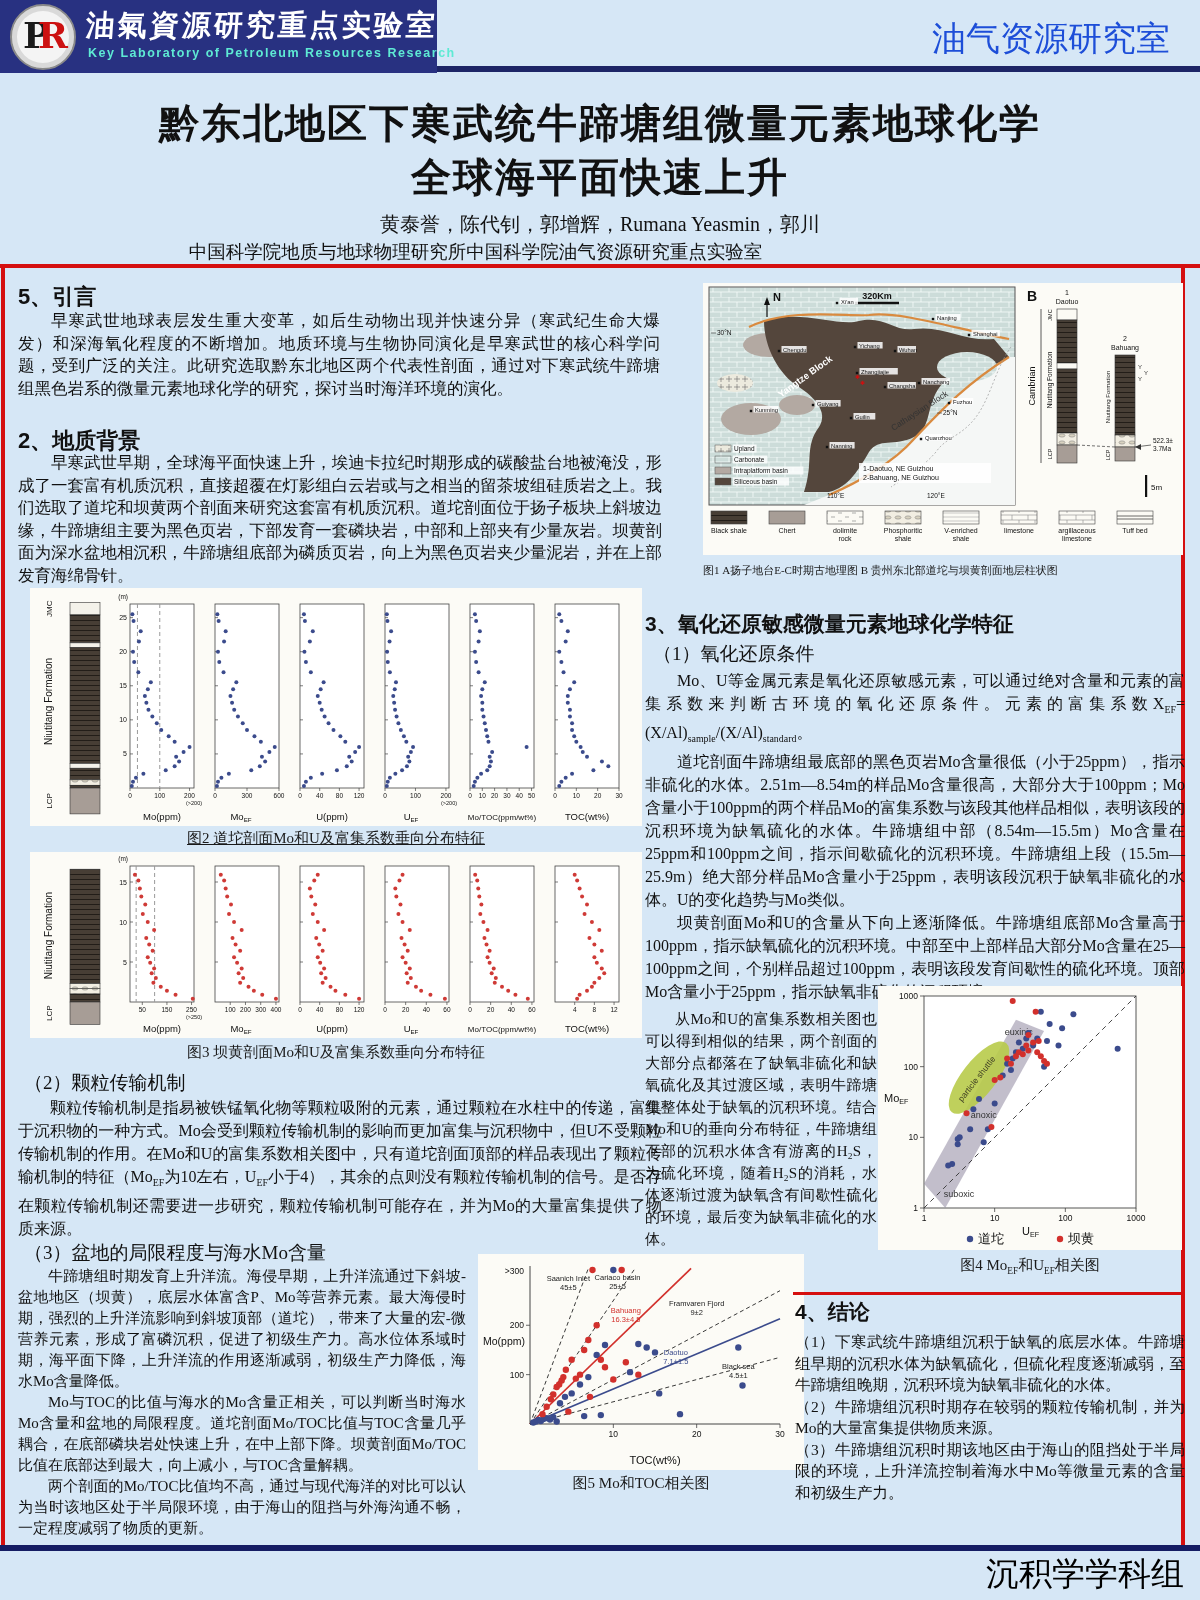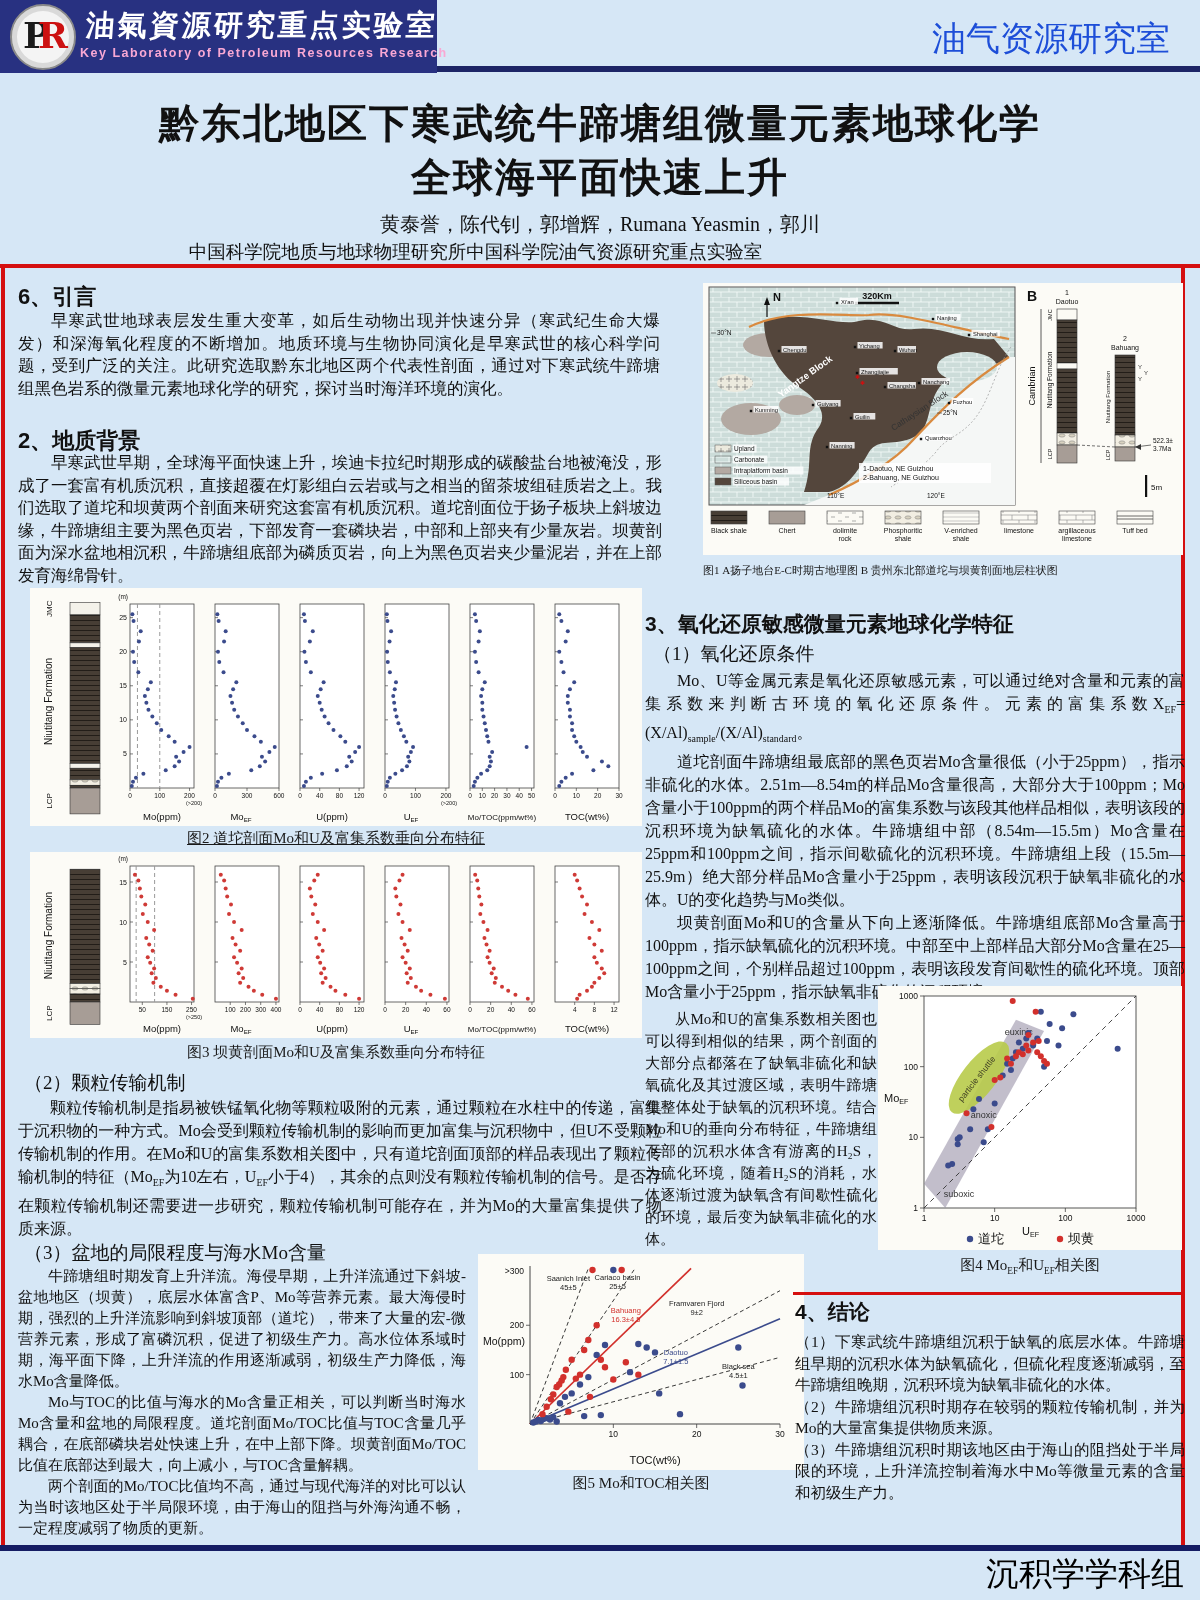--- a/index.html
+++ b/index.html
@@ -7,22 +7,22 @@
           font-family:"Liberation Serif",serif;color:#111;}
   
   .hdr-strip{position:absolute;left:0;top:66px;width:1200px;height:6px;background:#1d2566;}
   .banner{position:absolute;left:0;top:0;width:437px;height:73px;background:#283181;}
   .logo{position:absolute;left:10px;top:4px;width:62px;height:62px;border-radius:50%;
         background:#f4f4f4;border:2px solid #8a8a8a;box-shadow:inset 0 0 0 5px #d9d9d9;}
   .logo .p{position:absolute;left:11px;top:8px;font:bold 36px "DejaVu Serif",serif;color:#1a1a1a;}
   .logo .r{position:absolute;left:26px;top:8px;font:bold 36px "DejaVu Serif",serif;color:#cc1111;}
   .lab-zh{position:absolute;left:86px;top:6px;width:345px;font:bold 29px "DejaVu Serif",serif;
           color:#fff;letter-spacing:3px;transform:skewX(-4deg);white-space:nowrap;}
-  .lab-en{position:absolute;left:80px;top:46px;font:bold 12.5px "Liberation Sans",sans-serif;
-          color:#f9a8d4;letter-spacing:1.5px;white-space:nowrap;text-align:right;}
+  .lab-en{position:absolute;left:88px;top:46px;font:bold 12.5px "Liberation Sans",sans-serif;
+          color:#5eead4;letter-spacing:1.5px;white-space:nowrap;text-align:right;}
   .dept{position:absolute;left:640px;top:16px;width:530px;text-align:right;padding-right:28px;
         font:400 34px "Liberation Sans",sans-serif;color:#1d4ed8;}
   
   .title-l1{position:absolute;left:0;top:96px;width:1200px;text-align:center;
             font:bold 40px "Liberation Sans",sans-serif;letter-spacing:2px;}
   .title-l2{position:absolute;left:0;top:150px;width:1200px;text-align:center;
             font:bold 40px "Liberation Sans",sans-serif;letter-spacing:2px;}
   .authors{position:absolute;left:0;top:211px;width:1200px;text-align:center;font-size:20px;}
   .affil{position:absolute;left:0;top:239px;width:951px;text-align:center;font-size:18.5px;}
   .red-hr-top{position:absolute;left:0;top:264px;width:1200px;height:4px;background:#d50f0f;}
@@ -73,21 +73,21 @@
   <div class="dept">油气资源研究室</div>
 
   <div class="title-l1">黔东北地区下寒武统牛蹄塘组微量元素地球化学</div>
   <div class="title-l2">全球海平面快速上升</div>
   <div class="authors">黄泰誉，陈代钊，郭增辉，Rumana Yeasmin，郭川</div>
   <div class="affil">中国科学院地质与地球物理研究所中国科学院油气资源研究重点实验室</div>
   <div class="red-hr-top"></div>
   <div class="red-vl left"></div>
   <div class="red-vl right"></div>
 
-  <div class="h-main" style="left:18px;top:282px;">6、引言</div>
+  <div class="h-main" style="left:18px;top:282px;">5、引言</div>
   <div class="para p-l" style="left:18px;top:310px;width:642px;">早寒武世地球表层发生重大变革，如后生动物出现并快速分异（寒武纪生命大爆发）和深海氧化程度的不断增加。地质环境与生物协同演化是早寒武世的核心科学问题，受到广泛的关注。此研究选取黔东北地区两个代表性剖面，通过对下寒武统牛蹄塘组黑色岩系的微量元素地球化学的研究，探讨当时海洋环境的演化。</div>
 
   <div class="h-main" style="left:18px;top:426px;">2、地质背景</div>
   <div class="para p-l" style="left:18px;top:452px;width:644px;">早寒武世早期，全球海平面快速上升，埃迪卡拉纪时期形成的碳酸盐台地被淹没，形成了一套富有机质沉积，直接超覆在灯影组白云岩或与之相当的留茶坡组硅质岩之上。我们选取了道坨和坝黄两个剖面来研究这套富有机质沉积。道坨剖面位于扬子板块上斜坡边缘，牛蹄塘组主要为黑色页岩，下部发育一套磷块岩，中部和上部夹有少量灰岩。坝黄剖面为深水盆地相沉积，牛蹄塘组底部为磷质页岩，向上为黑色页岩夹少量泥岩，并在上部发育海绵骨针。</div>
 
   <div class="figbox" style="left:30px;top:588px;width:612px;height:238px;" id="fig2-canvas"><svg width="612" height="238" viewBox="0 0 612 238">
         <defs>
 <pattern id="shale-fig2" width="10" height="5" patternUnits="userSpaceOnUse">
             <rect width="10" height="5" fill="#473e35"></rect>
             <line x1="0" y1="2.5" x2="10" y2="2.5" stroke="#221d18" stroke-width="1"></line>

